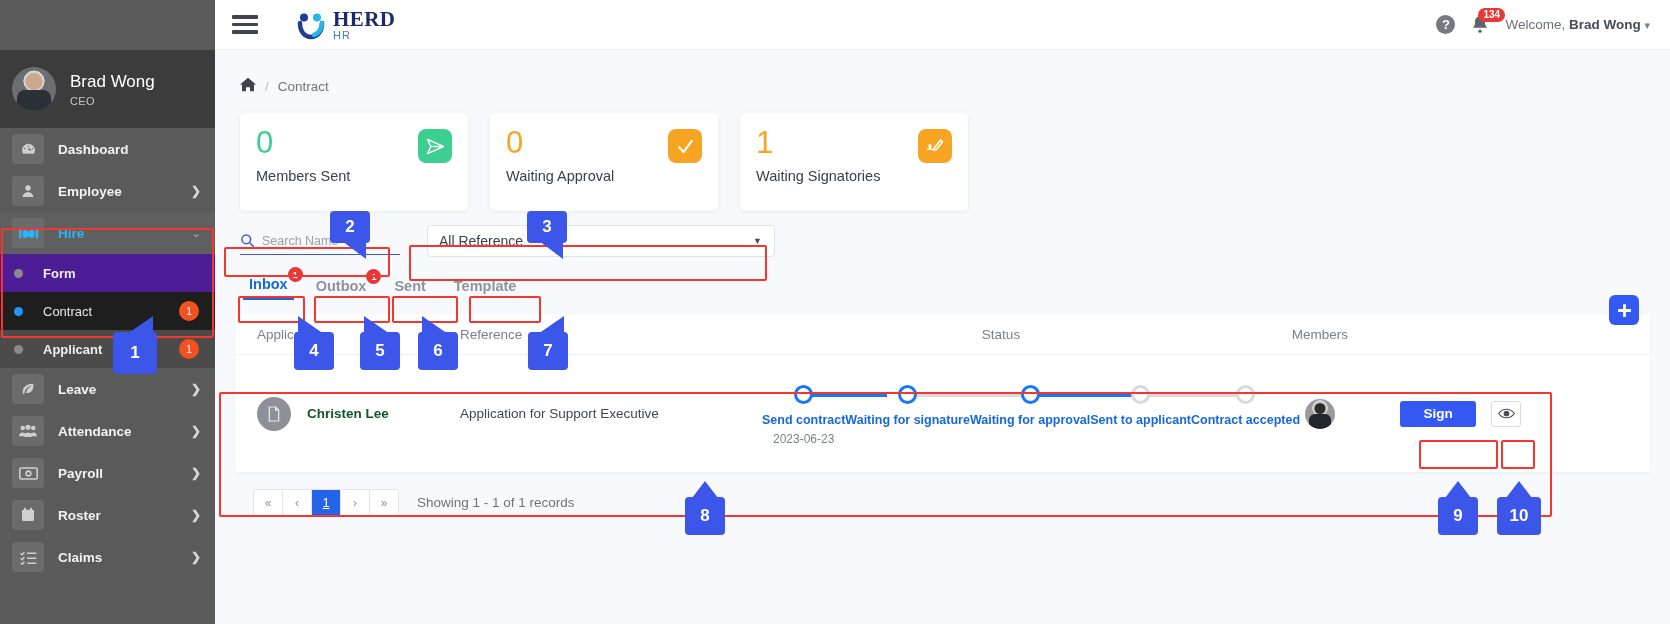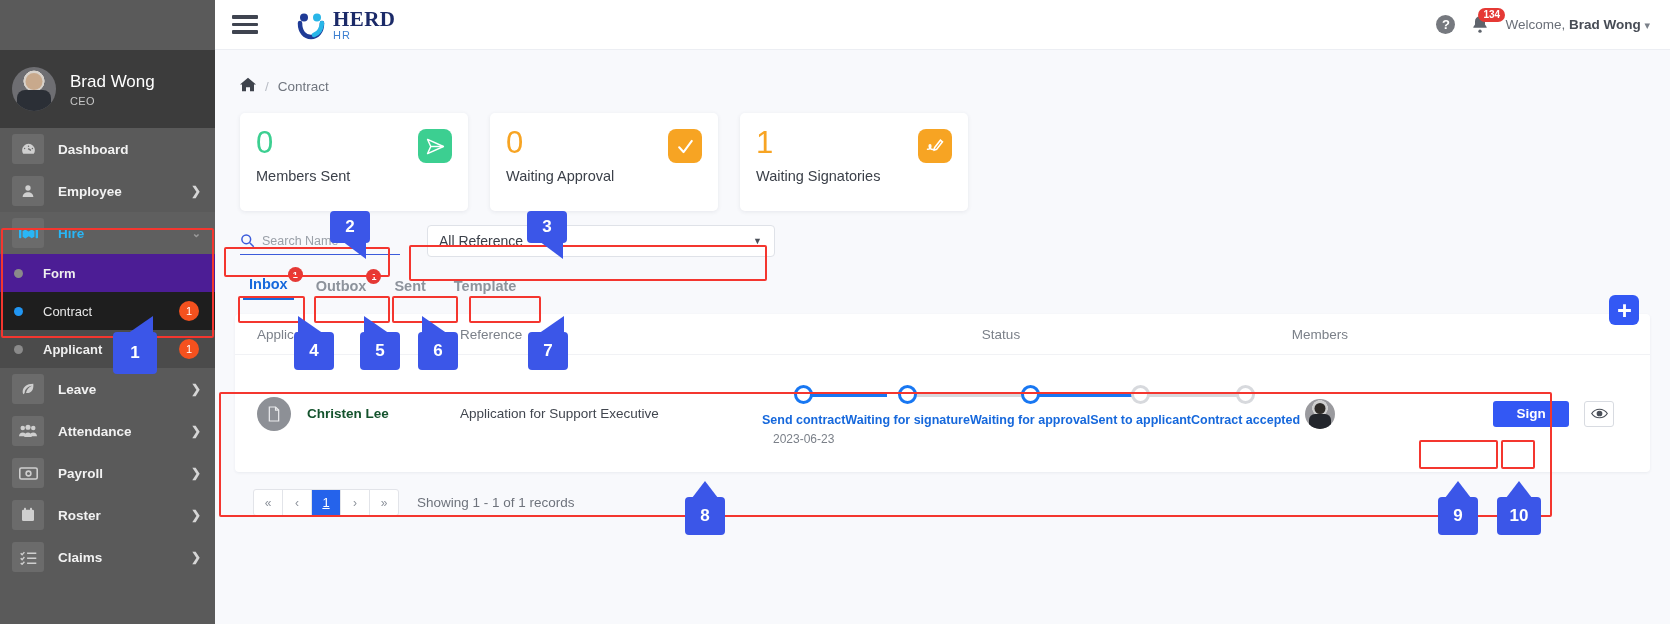--- a/index.html
+++ b/index.html
@@ -184,21 +184,21 @@
   .cell-members { width:160px; display:flex; justify-content:center; }
   .mem-ava {
     width:30px; height:30px; border-radius:50%; overflow:hidden; position:relative;
     background: radial-gradient(circle at 50% 30%, #cfcfcf 0 30%, #9a9a9e 31% 100%);
   }
   .mem-ava::before { content:""; position:absolute; left:50%; top:16%; width:11px; height:11px;
     transform:translateX(-50%); border-radius:50%; background:#2e2b28; z-index:2; }
   .mem-ava::after { content:""; position:absolute; left:50%; top:50%; width:22px; height:20px;
     transform:translateX(-50%); border-radius:6px 6px 0 0; background:#23262c; }
 
-  .cell-actions { flex:1; display:flex; align-items:center; justify-content:flex-end;
+  .cell-actions { flex:1; display:flex; align-items:center; 
      gap:15px; padding-right:36px; }
   .btn-sign {
     background:#3358f4; color:#fff; font-size:13.5px; font-weight:bold;
     border:0; border-radius:3px; width:76px; height:26px; cursor:pointer;
   }
   .btn-eye {
     background:#fff; border:1px solid #d8dbe1; border-radius:3px; width:30px; height:26px;
     display:flex; align-items:center; justify-content:center; cursor:pointer;
   }
 

